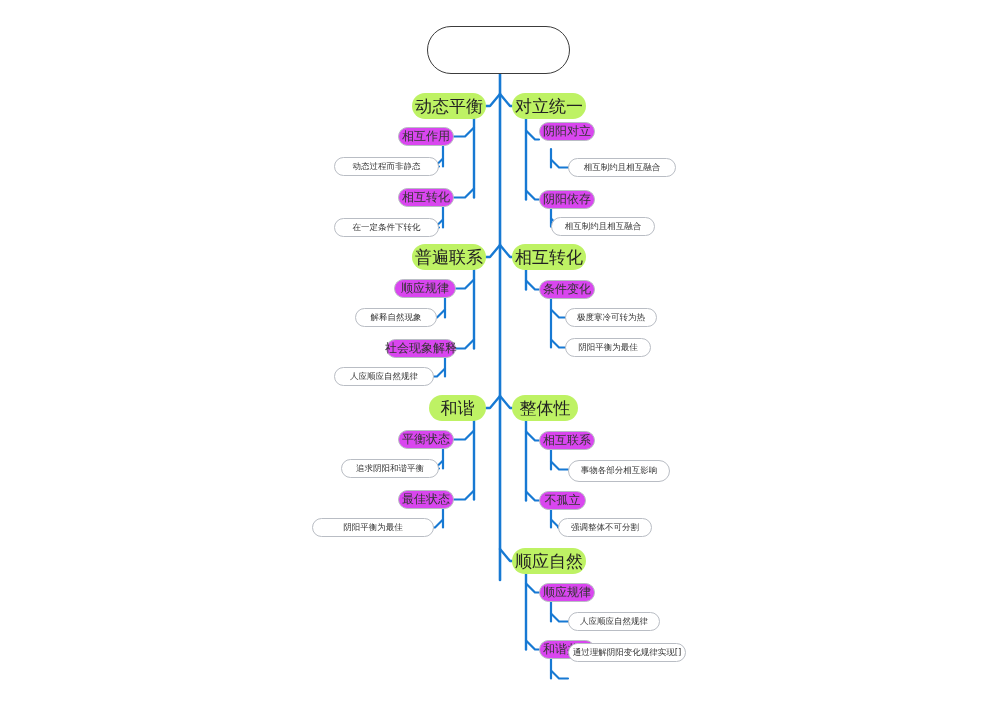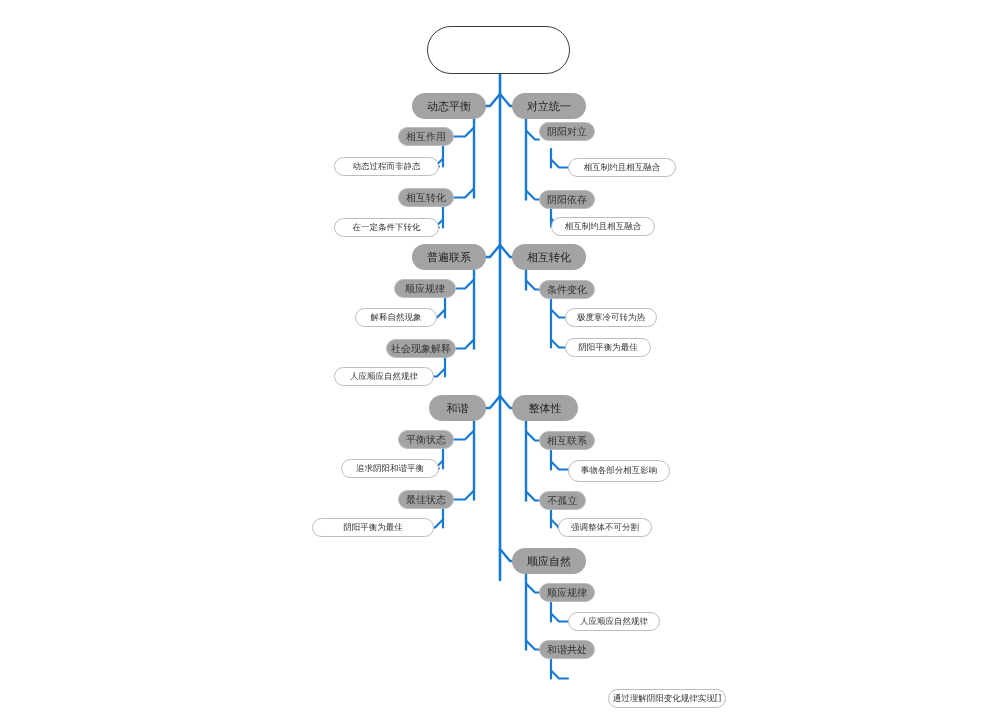--- a/index.html
+++ b/index.html
@@ -34,31 +34,31 @@
     justify-content: center;
     white-space: nowrap;
     color: #2b2b2b;
   }
   .node-root {
     border: 1.6px solid #3c3c3c;
     background: #ffffff;
     border-radius: 26px;
   }
   .node-l1 {
-    background: #a3a3a3;
+    background: #bef264;
     border: none;
     border-radius: 14px;
-    font-size: 11px;
+    font-size: 17px;
     color: #222222;
   }
   .node-l2 {
-    background: #a3a3a3;
+    background: #d946ef;
     border: 1px solid #b9bdc4;
     border-radius: 12px;
-    font-size: 10px;
+    font-size: 12px;
     color: #333333;
   }
   .node-l3 {
     background: #ffffff;
     border: 1px solid #b9bdc4;
     border-radius: 11px;
     font-size: 8.5px;
     color: #333333;
   }
 </style>
@@ -151,15 +151,15 @@
       <div class="node node-l3" style="left: 312px; top: 518px; width: 122px; height: 19px;">阴阳平衡为最佳</div>
       <div class="node node-l1" style="left: 512px; top: 395px; width: 66px; height: 26px;">整体性</div>
       <div class="node node-l2" style="left: 539px; top: 431px; width: 56px; height: 19px;">相互联系</div>
       <div class="node node-l3" style="left: 568px; top: 460px; width: 102px; height: 22px;">事物各部分相互影响</div>
       <div class="node node-l2" style="left: 539px; top: 491px; width: 47px; height: 19px;">不孤立</div>
       <div class="node node-l3" style="left: 558px; top: 518px; width: 94px; height: 19px;">强调整体不可分割</div>
       <div class="node node-l1" style="left: 512px; top: 548px; width: 74px; height: 26px;">顺应自然</div>
       <div class="node node-l2" style="left: 539px; top: 583px; width: 56px; height: 19px;">顺应规律</div>
       <div class="node node-l3" style="left: 568px; top: 612px; width: 92px; height: 19px;">人应顺应自然规律</div>
       <div class="node node-l2" style="left: 539px; top: 640px; width: 56px; height: 19px;">和谐共处</div>
-      <div class="node node-l3" style="left: 568px; top: 689px; width: 118px; height: 19px; margin-left: 40px;">通过理解阴阳变化规律实现[]</div>
+      <div class="node node-l3" style="left: 568px; top: 643px; width: 118px; height: 19px;">通过理解阴阳变化规律实现[]</div>
     </div>
 </div>
 
 </body></html>

